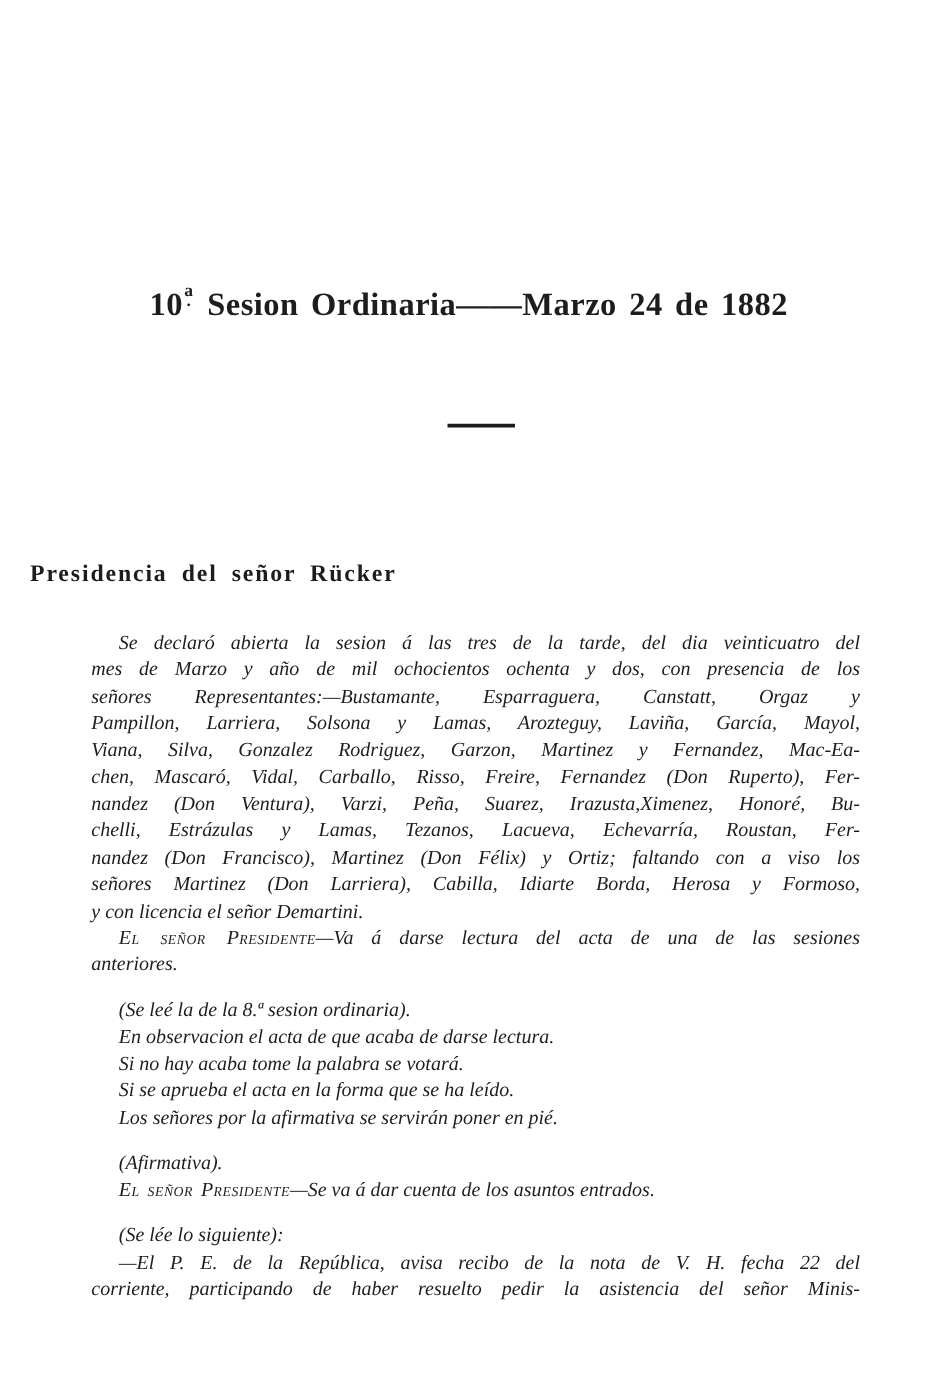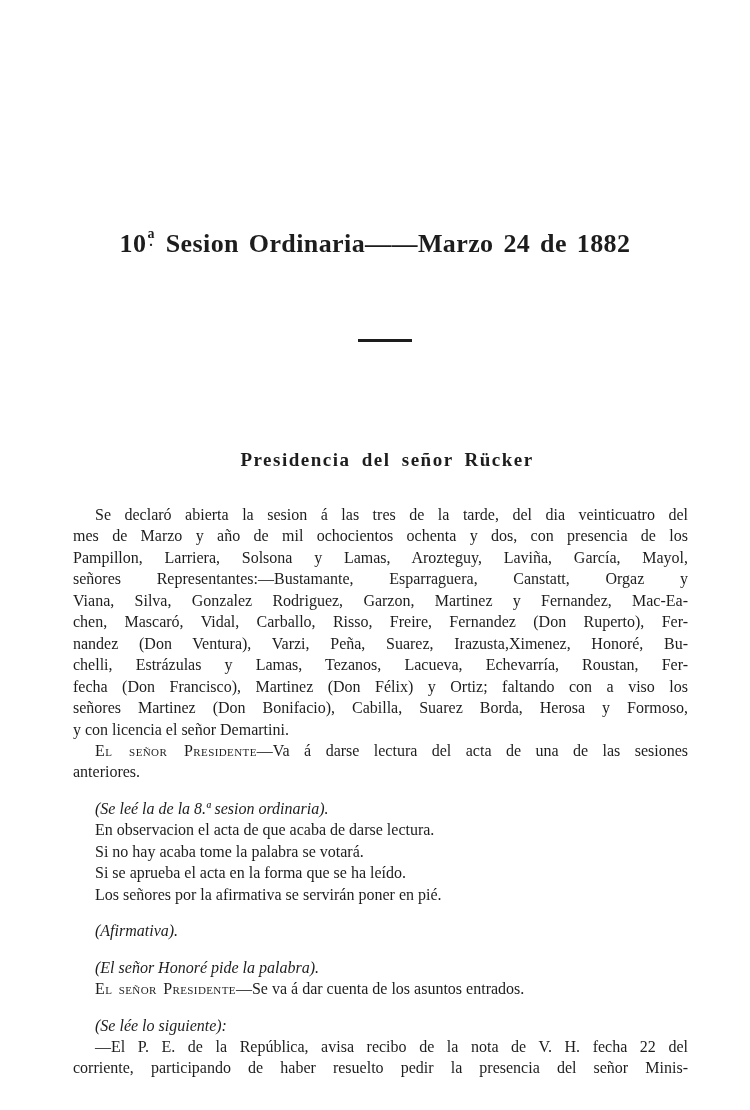--- a/index.html
+++ b/index.html
@@ -41,36 +41,36 @@
     top: 339px; left: 358px;
     width: 54px; height: 3px;
     background: var(--ink, #1d1d1d);
   }
 
   .presidency {
     position: absolute;
     top: 449px; left: 0; right: 0;
     margin: 0;
     padding-left: 24px;
-    text-align: center;
+    text-align: left;
     font-size: 19px;
     font-weight: bold;
     letter-spacing: 1.5px;
     word-spacing: 5px;
     white-space: nowrap;
   }
 
   .textblock {
     position: absolute;
     top: 504px; left: 73px;
     width: 615px;
     font-size: 16px;
     line-height: 21.45px;
   }
-  .line { text-align: left; }
+  .line { text-align: left; font-style: italic; }
   .line.j { text-align: justify; text-align-last: justify; }
   .line.ind { text-indent: 22px; }
   .line.it { font-style: italic; margin-top: 15px; }
   .sc { font-variant: small-caps; letter-spacing: 0.4px; word-spacing: 2px; }
 </style>
 </head>
 <body style="--paper: #ffffff; --ink: #1d1d1d;">
 
 <div class="page">
 
@@ -78,37 +78,36 @@
     <span>Sesion Ordinaria——Marzo 24 de 1882</span>
   </h1>
 
   <div class="rule"></div>
 
   <h2 class="presidency">Presidencia del señor Rücker</h2>
 
   <div class="textblock">
       <div class="line j ind">Se declaró abierta la sesion á las tres de la tarde, del dia veinticuatro del</div>
       <div class="line j">mes de Marzo y año de mil ochocientos ochenta y dos, con presencia de los</div>
+      <div class="line j">señores Representantes:—Bustamante, Esparraguera, Canstatt, Orgaz y</div>
       <div class="line j">Pampillon, Larriera, Solsona y Lamas, Arozteguy, Laviña, García, Mayol,</div>
-      <div class="line j">señores Representantes:—Bustamante, Esparraguera, Canstatt, Orgaz y</div>
       <div class="line j">Viana, Silva, Gonzalez Rodriguez, Garzon, Martinez y Fernandez, Mac-Ea-</div>
       <div class="line j">chen, Mascaró, Vidal, Carballo, Risso, Freire, Fernandez (Don Ruperto), Fer-</div>
       <div class="line j">nandez (Don Ventura), Varzi, Peña, Suarez, Irazusta,Ximenez, Honoré, Bu-</div>
       <div class="line j">chelli, Estrázulas y Lamas, Tezanos, Lacueva, Echevarría, Roustan, Fer-</div>
-      <div class="line j">fecha (Don Francisco), Martinez (Don Félix) y Ortiz; faltando con a viso los</div>
-      <div class="line j">señores Martinez (Don Bonifacio), Cabilla, Suarez Borda, Herosa y Formoso,</div>
+      <div class="line j">nandez (Don Francisco), Martinez (Don Félix) y Ortiz; faltando con a viso los</div>
+      <div class="line j">señores Martinez (Don Larriera), Cabilla, Idiarte Borda, Herosa y Formoso,</div>
       <div class="line">y con licencia el señor Demartini.</div>
       <div class="line j ind"><span class="sc">El señor Presidente</span>—Va á darse lectura del acta de una de las sesiones</div>
       <div class="line">anteriores.</div>
       <div class="line ind it">(Se leé la de la 8.ª sesion ordinaria).</div>
       <div class="line ind">En observacion el acta de que acaba de darse lectura.</div>
       <div class="line ind">Si no hay acaba tome la palabra se votará.</div>
       <div class="line ind">Si se aprueba el acta en la forma que se ha leído.</div>
       <div class="line ind">Los señores por la afirmativa se servirán poner en pié.</div>
       <div class="line ind it">(Afirmativa).</div>
-      <div class="line ind it">(El señor Honoré pide la palabra).</div>
       <div class="line ind"><span class="sc">El señor Presidente</span>—Se va á dar cuenta de los asuntos entrados.</div>
       <div class="line ind it">(Se lée lo siguiente):</div>
       <div class="line j ind">—El P. E. de la República, avisa recibo de la nota de V. H. fecha 22 del</div>
-      <div class="line j">corriente, participando de haber resuelto pedir la presencia del señor Minis-</div>
+      <div class="line j">corriente, participando de haber resuelto pedir la asistencia del señor Minis-</div>
     </div>
 
 </div>
 
 </body></html>

